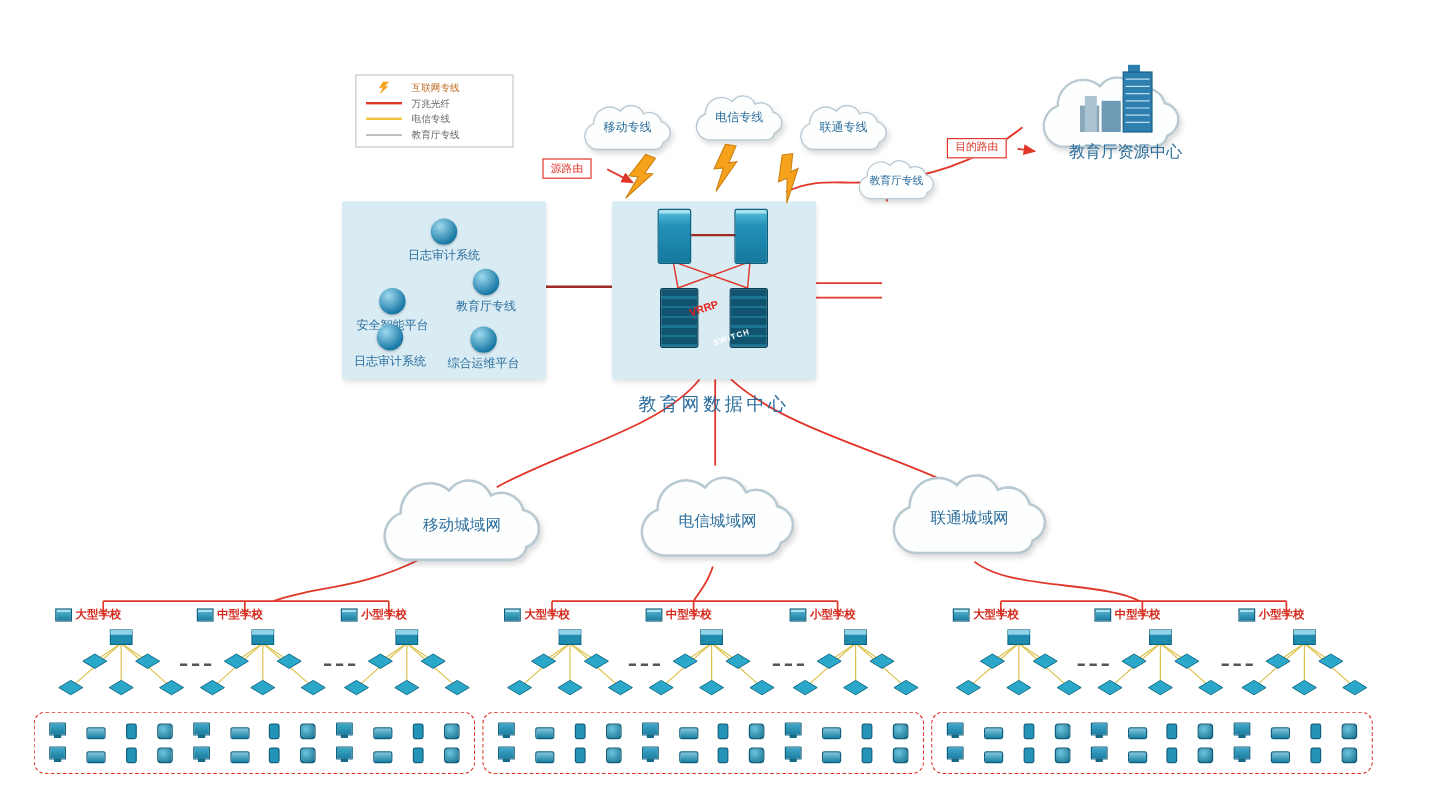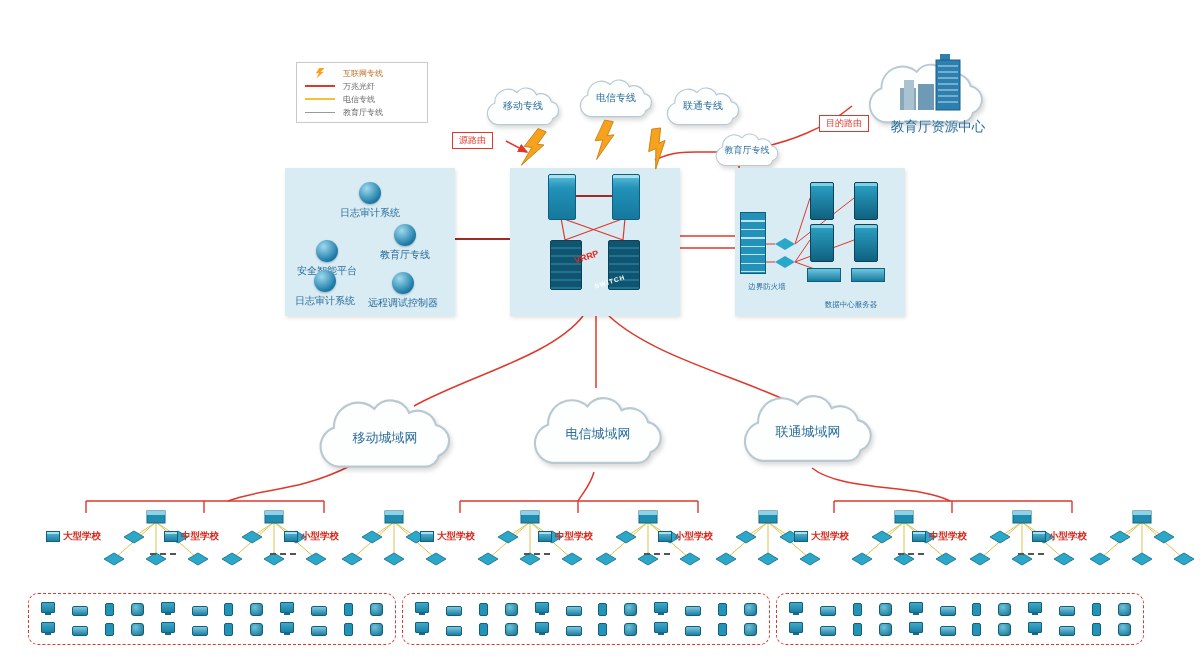--- a/index.html
+++ b/index.html
@@ -20,21 +20,21 @@
   .sw-red{border-top:2px solid #e0372b;}
   .sw-yellow{border-top:2px solid #f0c23c;}
   .sw-gray{border-top:1px solid #999;}
   .mini-bolt{width:9px;height:11px;background:#f6a21c;
              clip-path:polygon(45% 0,100% 4%,58% 40%,92% 38%,10% 100%,38% 50%,2% 54%);}
 
   
   .route-badge{position:absolute;border:1px solid #e0372b;color:#e0372b;background:#fff;
                font-size:9px;line-height:13px;padding:1px 6px;font-family:"Liberation Serif",serif;white-space:nowrap;}
   #badge-source{left:452px;top:132px;}
-  #badge-dest{left:819px;top:115px;}
+  #badge-dest{left:789px;top:115px;font-family:Liberation Mono, monospace;}
 
   
   .panel{position:absolute;width:170px;height:148px;background:#d9ebf3;box-shadow:1px 2px 4px rgba(0,0,0,0.12);}
   .ops{left:285px;top:168px;}
   .core{left:510px;top:168px;}
   .dmz{left:735px;top:168px;}
   .panel-wires{position:absolute;left:0;top:0;overflow:visible;}
 
   .ops-item{position:absolute;width:80px;margin-left:-40px;display:flex;flex-direction:column;align-items:center;gap:2px;}
   .ops-icon{width:22px;height:22px;border-radius:50%;
@@ -61,21 +61,21 @@
            background:linear-gradient(180deg,#6cc6dd,#1a7ba0);}
   .dmz-label{position:absolute;font-size:7.5px;color:#2a6d9c;text-align:center;
              font-family:"Liberation Serif",serif;white-space:nowrap;}
 
   .dc-label{position:absolute;left:505px;top:328px;width:180px;text-align:center;font-size:15px;
             letter-spacing:3px;color:#2a6d9c;font-family:"Liberation Serif",serif;}
 
   
   .group{position:absolute;top:505px;width:370px;height:145px;}
   #group-1{left:28px;} #group-2{left:402px;} #group-3{left:776px;}
-  .school{position:absolute;top:0;width:120px;display:flex;flex-direction:row;align-items:center;}
+  .school{position:absolute;top:0;width:120px;display:flex;flex-direction:column;align-items:flex-start;}
   .school-label-row{display:flex;align-items:center;gap:3px;height:14px;}
   .mini-sw{width:12px;height:9px;border:1px solid #11607e;
            background:linear-gradient(180deg,#59b8d4,#1b7fa3);box-shadow:inset 0 2px 0 #a8e0f0;}
   .school-label{color:#d42a1e;font-size:9.5px;font-weight:bold;font-family:"Liberation Serif",serif;white-space:nowrap;}
   .school-tree{width:110px;height:60px;margin-top:2px;}
   .tree-dash{position:absolute;top:48px;width:26px;border-top:2px dashed #555;}
   .strip{position:absolute;left:0;top:88px;width:368px;height:52px;border:1px dashed #e0372b;border-radius:10px;
          box-sizing:border-box;display:flex;flex-direction:column;justify-content:space-evenly;padding:3px 12px;}
   .device-row{display:flex;justify-content:space-between;align-items:flex-end;}
   .dv{position:relative;display:inline-block;}
@@ -194,66 +194,48 @@
     <div class="ops-item" style="left:120px;top:56px">
       <span class="ops-icon"></span>
       <span class="ops-label">教育厅专线</span>
     </div>
     <div class="ops-item" style="left:40px;top:102px">
       <span class="ops-icon"></span>
       <span class="ops-label">日志审计系统</span>
     </div>
     <div class="ops-item" style="left:118px;top:104px">
       <span class="ops-icon"></span>
-      <span class="ops-label">远程调试控制器</span>
+      <span class="ops-label">综合运维平台</span>
     </div>
   </div>
 
   <div class="panel core">
     <svg class="panel-wires" width="170" height="148">
       <path d="M66,28 L104,28" stroke="#9e2b25" stroke-width="1.8" fill="none"></path>
       <path d="M51,50 L55,72 M51,50 L113,72 M115,50 L55,72 M115,50 L113,72" stroke="#e0372b" stroke-width="1.2" fill="none"></path>
     </svg>
     <div class="router3d" style="left:38px;top:6px"></div>
     <div class="router3d" style="left:102px;top:6px"></div>
     <div class="coreswitch" style="left:40px;top:72px"></div>
     <div class="coreswitch" style="left:98px;top:72px"></div>
     <span class="vrrp">VRRP</span>
     <span class="switch-txt">SWITCH</span>
   </div>
 
-  <div class="panel dmz">
-    <svg class="panel-wires" width="170" height="148">
-      <g stroke="#e0372b" stroke-width="1" fill="none">
-        <path d="M29,76 L40,76 M29,94 L40,94"></path>
-        <path d="M60,76 L75,30 M60,76 L119,30 M60,94 L75,72 M60,94 L119,72 M60,94 L88,104"></path>
-      </g>
-    </svg>
-    <div class="firewall" style="left:5px;top:44px"></div>
-    <div class="diamond-sm" style="left:40px;top:70px"></div>
-    <div class="diamond-sm" style="left:40px;top:88px"></div>
-    <div class="server3d" style="left:75px;top:14px"></div>
-    <div class="server3d" style="left:119px;top:14px"></div>
-    <div class="server3d" style="left:75px;top:56px"></div>
-    <div class="server3d" style="left:119px;top:56px"></div>
-    <div class="flatbox" style="left:72px;top:100px"></div>
-    <div class="flatbox" style="left:116px;top:100px"></div>
-    <span class="dmz-label" style="left:0;top:114px;width:64px">边界防火墙</span>
-    <span class="dmz-label" style="left:66px;top:132px;width:100px">数据中心服务器</span>
-  </div>
 
   <svg id="fx" width="1200" height="665">
     <use href="#bolt" x="523" y="126" width="22" height="44" transform="rotate(15 534 148)"></use>
     <use href="#bolt" x="594" y="118" width="22" height="44" transform="rotate(2 605 140)"></use>
     <use href="#bolt" x="647" y="126" width="22" height="44" transform="rotate(-15 658 148)"></use>
   </svg>
 
   <div class="route-badge" id="badge-source">源路由</div>
   <div class="route-badge" id="badge-dest">目的路由</div>
 
+  <div class="dc-label">教育网数据中心</div>
 
   <div class="group" id="group-1">
     <div class="school" style="left:18px">
       <div class="school-label-row">
         <span class="mini-sw"></span>
         <span class="school-label">大型学校</span>
       </div>
       <div class="school-tree"><svg width="110" height="60" viewBox="0 0 110 60">
             <line x1="55" y1="15" x2="33" y2="30" stroke="#dcc34b" stroke-width="1"></line>
             <line x1="55" y1="15" x2="77" y2="30" stroke="#dcc34b" stroke-width="1"></line>

